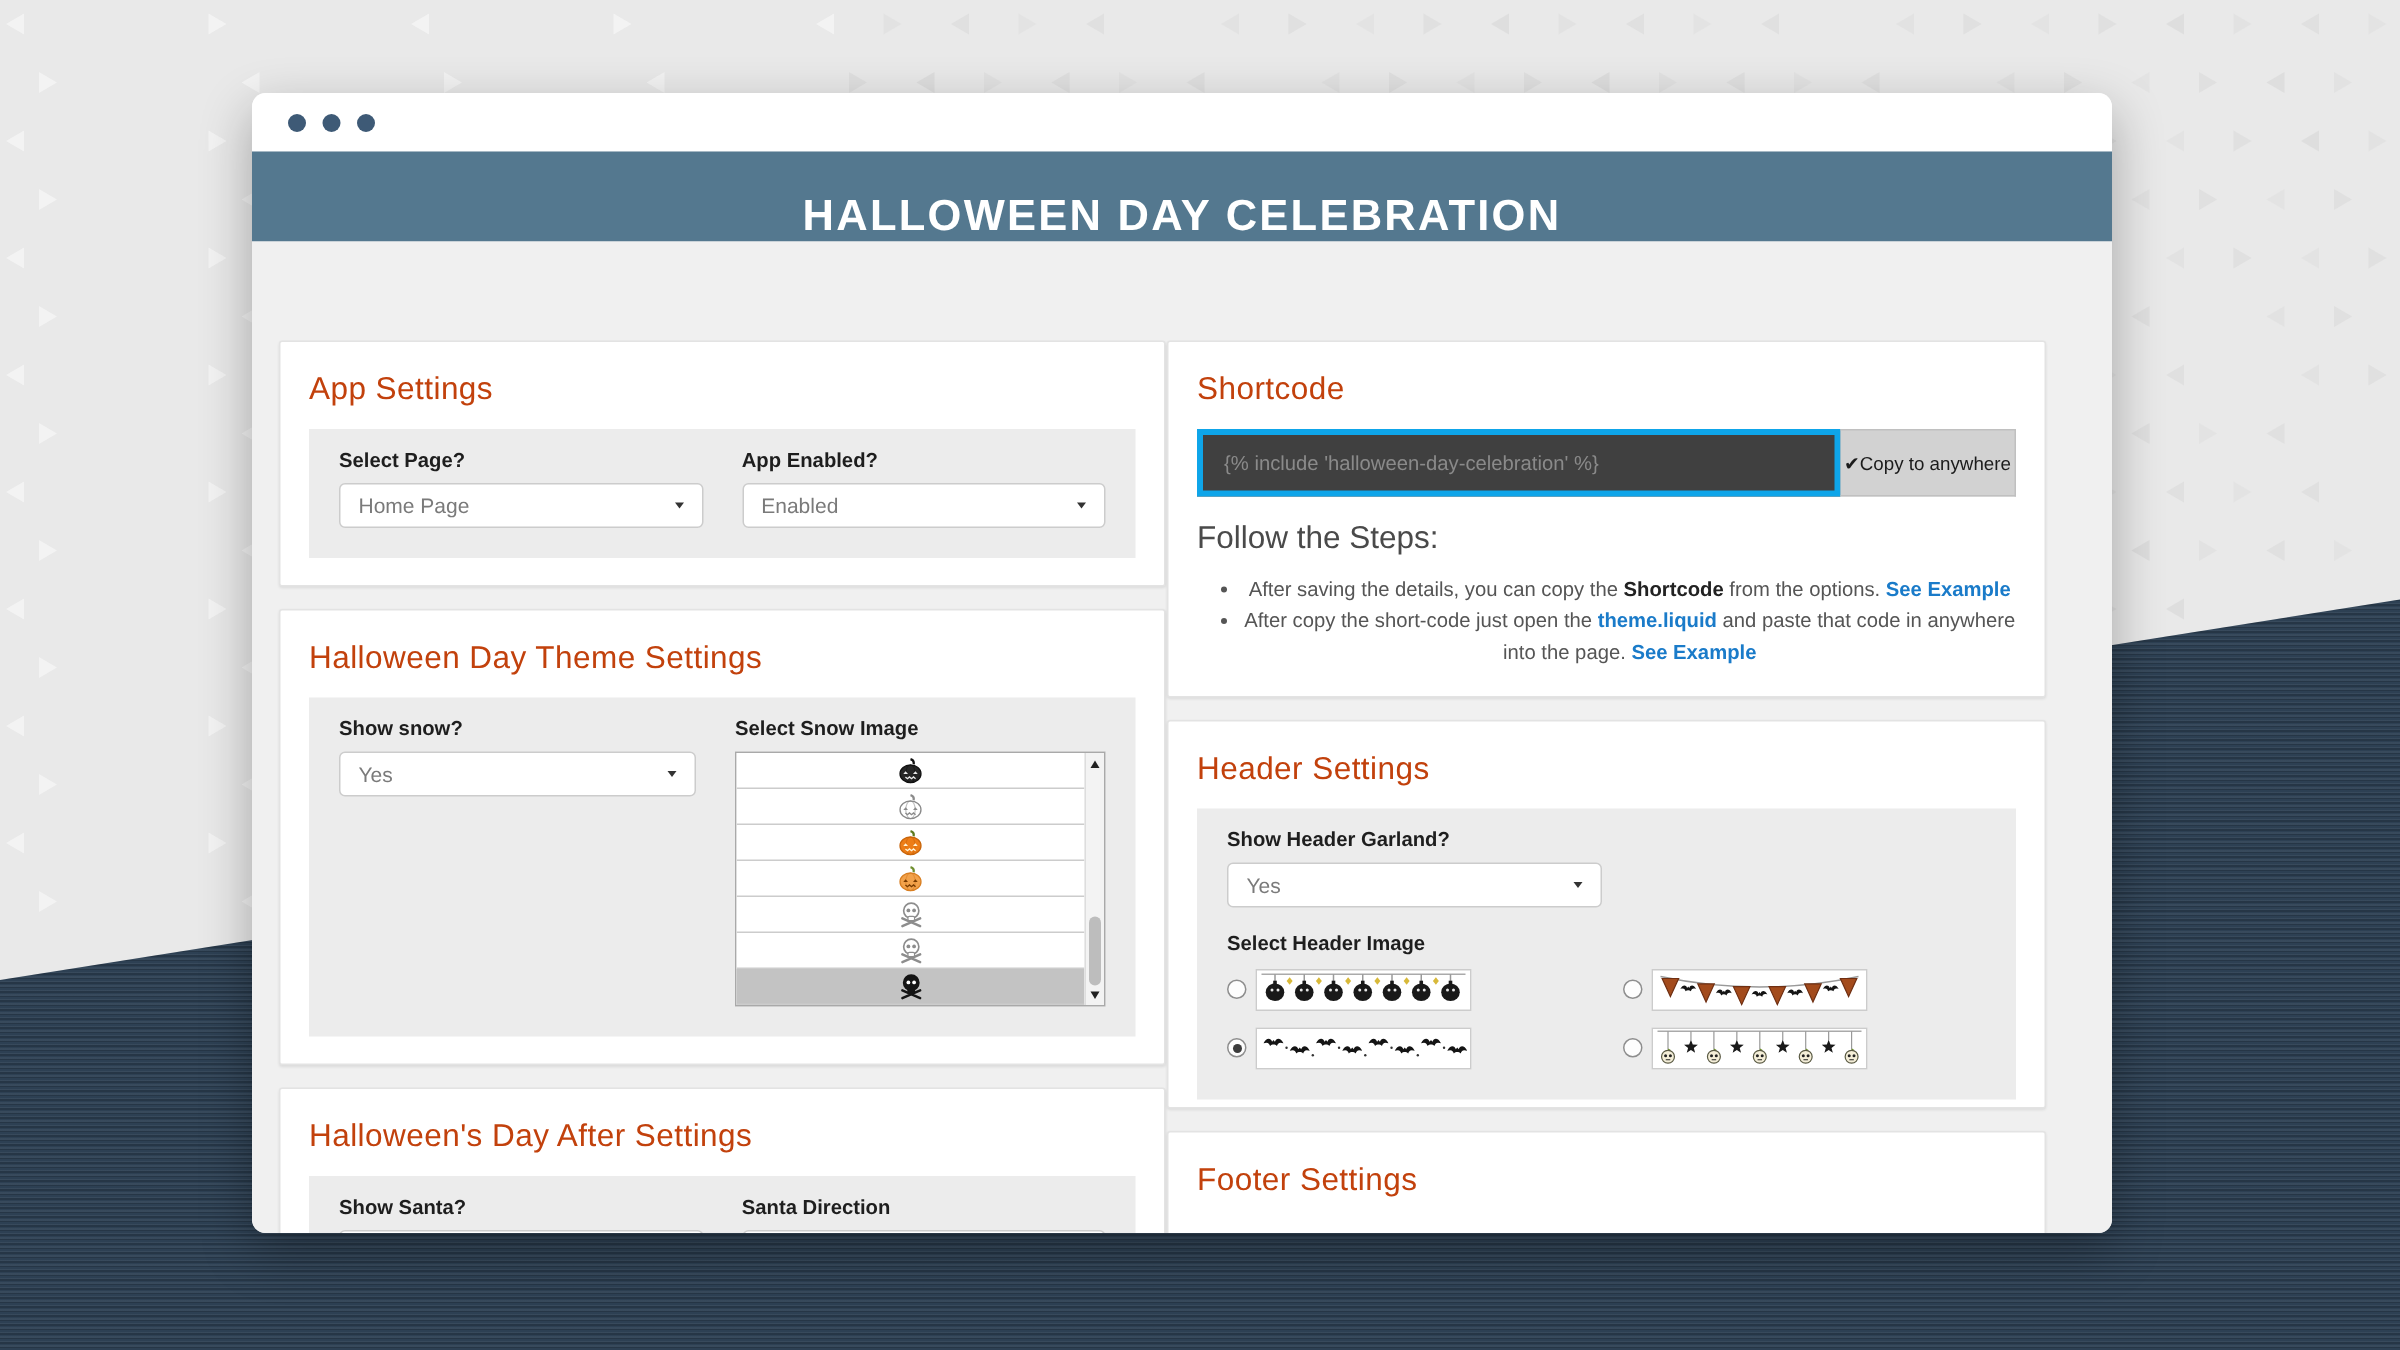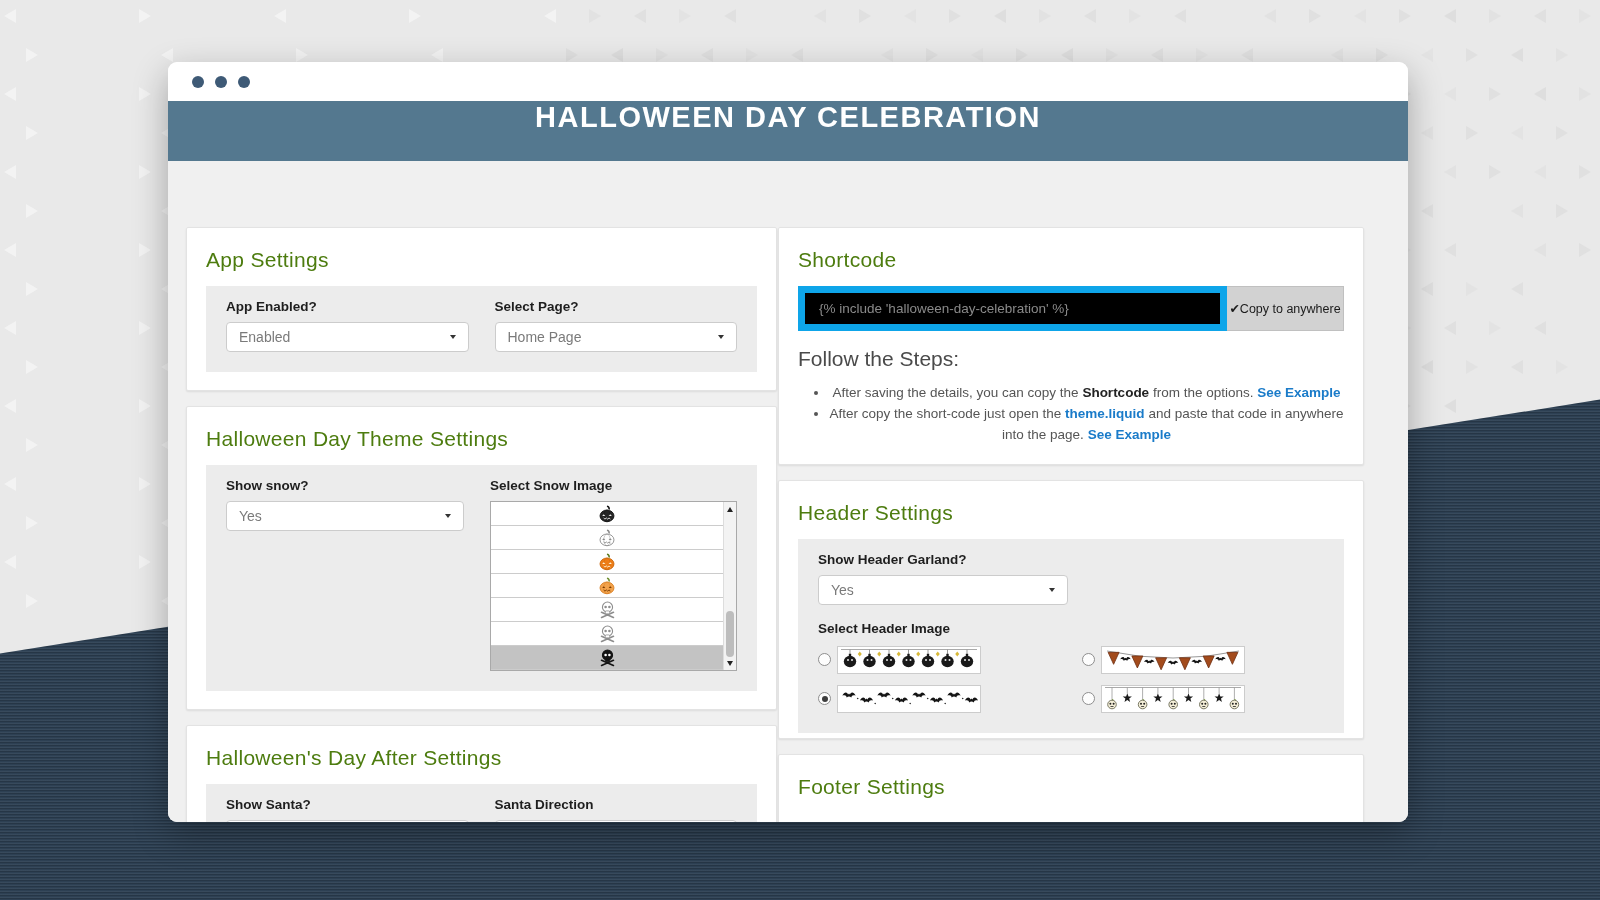--- a/index.html
+++ b/index.html
@@ -14,31 +14,31 @@
     background-image: repeating-linear-gradient(180deg,
       rgba(255,255,255,.05) 0 1px, rgba(0,0,0,.16) 1px 2px, rgba(0,0,0,0) 2px 3px);
   }
 
   
   .window { position:absolute; left:168px; top:62px; width:1240px; height:760px; z-index:2;
     background:#f0f0f0; border-radius:9px; overflow:hidden;
     box-shadow:0 12px 35px rgba(0,0,0,.3); }
   .titlebar { height:39px; background:#fff; display:flex; align-items:center; padding-left:24px; gap:11px; }
   .dot { width:12px; height:12px; border-radius:50%; background:#3e5a76; }
-  .header-band { height:60px; background:var(--header-bg,#54788f); display:flex; align-items:flex-start; justify-content:center; }
+  .header-band { height:60px; background:var(--header-bg,#54788f); display:flex; align-items:flex-end; justify-content:center; }
   .header-band h1 { color:#fff; font-size:29px; font-weight:bold; letter-spacing:1.5px; }
   .content { position:relative; height:661px; background:#f0f0f0; overflow:hidden; }
   .col { position:absolute; top:66px; }
   .col-left { left:18px; width:591px; }
   .col-right { left:610px; width:586px; }
 
   
   .card { background:#fff; border:1px solid #e3e3e3; border-radius:2px;
     box-shadow:0 1px 2px rgba(0,0,0,.09); padding:16px 19px 18px; margin-bottom:15px; overflow:hidden; }
-  .card-title { font-size:21px; font-weight:400; color:#4d7c0f; letter-spacing:.3px; margin:4px 0 14px; }
+  .card-title { font-size:21px; font-weight:400; color:#c2410c; letter-spacing:.3px; margin:4px 0 14px; }
   .panel { background:#ececec; padding:13px 20px 20px; }
   .fields-row { display:flex; gap:26px; }
   .field { width:243px; }
   .field-label { font-size:13.5px; font-weight:bold; color:#1e1e1e; margin-bottom:8px; }
   .select { height:30px; background:#fff; border:1px solid #ccc; border-radius:4px;
     display:flex; align-items:center; justify-content:space-between; padding:0 12px; cursor:default; }
   .select-value { font-size:14px; color:#7a7a7a; }
   .caret { width:0; height:0; border-left:3.5px solid transparent; border-right:3.5px solid transparent; border-top:4.5px solid #333; }
 
   
@@ -49,21 +49,21 @@
   .snow-row .icon { display:flex; }
   .lb-scroll { position:absolute; right:0; top:0; bottom:0; width:13px; background:#f3f3f3; border-left:1px solid #ddd; }
   .lb-arrow { position:absolute; left:0; right:0; height:12px; display:flex; align-items:center; justify-content:center; }
   .lb-arrow.up { top:1px; } .lb-arrow.down { bottom:1px; }
   .tri-up { width:0; height:0; border-left:3.5px solid transparent; border-right:3.5px solid transparent; border-bottom:5px solid #222; }
   .tri-down { width:0; height:0; border-left:3.5px solid transparent; border-right:3.5px solid transparent; border-top:5px solid #222; }
   .lb-thumb { position:absolute; left:2px; width:8px; top:65%; height:27%; background:#bdbdbd; border-radius:4px; }
 
   
   .sc-row { display:flex; height:45px; margin-bottom:16px; }
-  .sc-input { flex:1; background:#000000; border:7px solid #0ea5e9; display:flex; align-items:center; padding:0 14px; }
+  .sc-input { flex:1; background:#404040; border:4px solid #0ea5e9; display:flex; align-items:center; padding:0 14px; }
   .sc-input span { font-size:13.5px; color:#8a8a8a; }
   .copy-btn { width:117px; background:#d2d2d2; border:1px solid #c0c0c0; border-left:none;
     font-family:inherit; font-size:12.5px; color:#1b1b1b; display:flex; align-items:center; justify-content:center; cursor:pointer; }
   .steps-title { font-size:21px; font-weight:400; color:#4a4a4a; margin:2px 0 12px; }
   .where-q { font-size:12.5px; font-weight:bold; color:#1e1e1e; margin-bottom:9px; }
   .instructions { margin-left:31px;text-align:center; }
   .instructions li { font-size:13.5px; color:#555; line-height:1.55; }
   .instructions .bold { font-weight:bold; color:#222; }
   .instructions .link { color:var(--link,#1a7bc9); font-weight:bold; cursor:pointer; }
 
@@ -417,30 +417,30 @@
 
   <div class="content">
 
     <div class="col col-left">
 
       <div class="card">
         <div class="card-title">App Settings</div>
         <div class="panel">
           <div class="fields-row">
             <div class="field">
+              <div class="field-label">Select Page?</div>
+              <div class="select">
+                <span class="select-value">Home Page</span>
+                <span class="caret"></span>
+              </div>
+            </div>
+            <div class="field">
               <div class="field-label">App Enabled?</div>
               <div class="select">
                 <span class="select-value">Enabled</span>
-                <span class="caret"></span>
-              </div>
-            </div>
-            <div class="field">
-              <div class="field-label">Select Page?</div>
-              <div class="select">
-                <span class="select-value">Home Page</span>
                 <span class="caret"></span>
               </div>
             </div>
           </div>
         </div>
       </div>
 
       <div class="card">
         <div class="card-title">Halloween Day Theme Settings</div>
         <div class="panel" style="min-height:225px">

